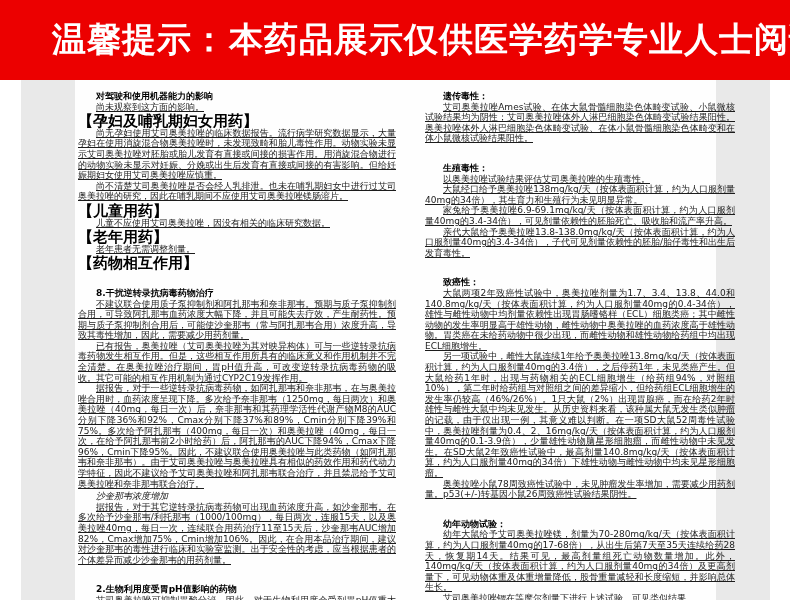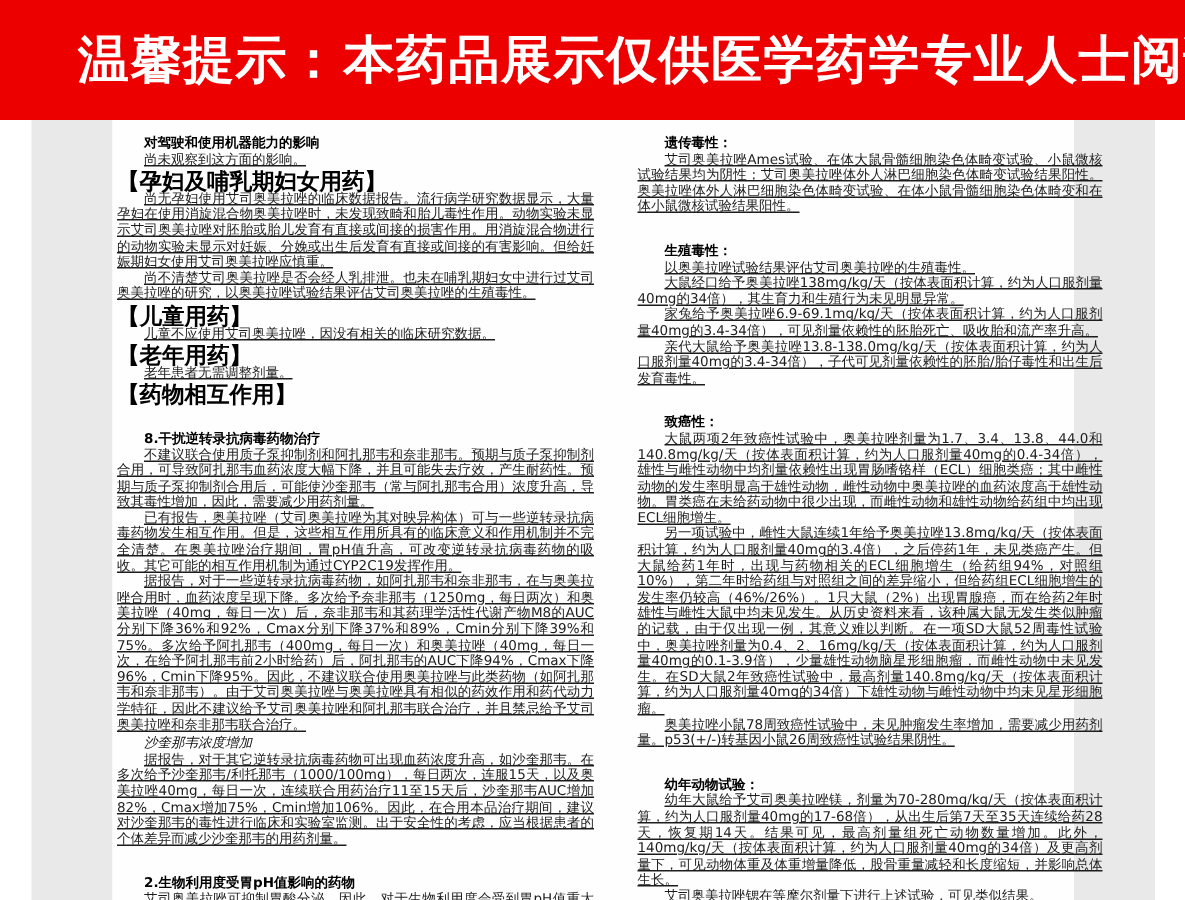--- a/index.html
+++ b/index.html
@@ -41,21 +41,21 @@
 
 <div class="strip strip-left"></div>
 <div class="strip strip-right"></div>
 <div class="page"></div>
 
 <div class="col col-left">
     <div class="b-sub">对驾驶和使用机器能力的影响</div>
     <p class="b-p">尚未观察到这方面的影响。</p>
     <div class="b-section">【孕妇及哺乳期妇女用药】</div>
     <p class="b-p">尚无孕妇使用艾司奥美拉唑的临床数据报告。流行病学研究数据显示，大量孕妇在使用消旋混合物奥美拉唑时，未发现致畸和胎儿毒性作用。动物实验未显示艾司奥美拉唑对胚胎或胎儿发育有直接或间接的损害作用。用消旋混合物进行的动物实验未显示对妊娠、分娩或出生后发育有直接或间接的有害影响。但给妊娠期妇女使用艾司奥美拉唑应慎重。</p>
-    <p class="b-p">尚不清楚艾司奥美拉唑是否会经人乳排泄。也未在哺乳期妇女中进行过艾司奥美拉唑的研究，以奥美拉唑试验结果评估艾司奥美拉唑的生殖毒性。</p>
+    <p class="b-p">尚不清楚艾司奥美拉唑是否会经人乳排泄。也未在哺乳期妇女中进行过艾司奥美拉唑的研究，因此在哺乳期间不应使用艾司奥美拉唑镁肠溶片。</p>
     <div class="b-section">【儿童用药】</div>
     <p class="b-p">儿童不应使用艾司奥美拉唑，因没有相关的临床研究数据。</p>
     <div class="b-section">【老年用药】</div>
     <p class="b-p">老年患者无需调整剂量。</p>
     <div class="b-section">【药物相互作用】</div>
     <div class="b-sub">8.干扰逆转录抗病毒药物治疗</div>
     <p class="b-p">不建议联合使用质子泵抑制剂和阿扎那韦和奈非那韦。预期与质子泵抑制剂合用，可导致阿扎那韦血药浓度大幅下降，并且可能失去疗效，产生耐药性。预期与质子泵抑制剂合用后，可能使沙奎那韦（常与阿扎那韦合用）浓度升高，导致其毒性增加，因此，需要减少用药剂量。</p>
     <p class="b-p">已有报告，奥美拉唑（艾司奥美拉唑为其对映异构体）可与一些逆转录抗病毒药物发生相互作用。但是，这些相互作用所具有的临床意义和作用机制并不完全清楚。在奥美拉唑治疗期间，胃pH值升高，可改变逆转录抗病毒药物的吸收。其它可能的相互作用机制为通过CYP2C19发挥作用。</p>
     <p class="b-p">据报告，对于一些逆转录抗病毒药物，如阿扎那韦和奈非那韦，在与奥美拉唑合用时，血药浓度呈现下降。多次给予奈非那韦（1250mg，每日两次）和奥美拉唑（40mg，每日一次）后，奈非那韦和其药理学活性代谢产物M8的AUC分别下降36%和92%，Cmax分别下降37%和89%，Cmin分别下降39%和75%。多次给予阿扎那韦（400mg，每日一次）和奥美拉唑（40mg，每日一次，在给予阿扎那韦前2小时给药）后，阿扎那韦的AUC下降94%，Cmax下降96%，Cmin下降95%。因此，不建议联合使用奥美拉唑与此类药物（如阿扎那韦和奈非那韦）。由于艾司奥美拉唑与奥美拉唑具有相似的药效作用和药代动力学特征，因此不建议给予艾司奥美拉唑和阿扎那韦联合治疗，并且禁忌给予艾司奥美拉唑和奈非那韦联合治疗。</p>
     <div class="b-subi">沙奎那韦浓度增加</div>

